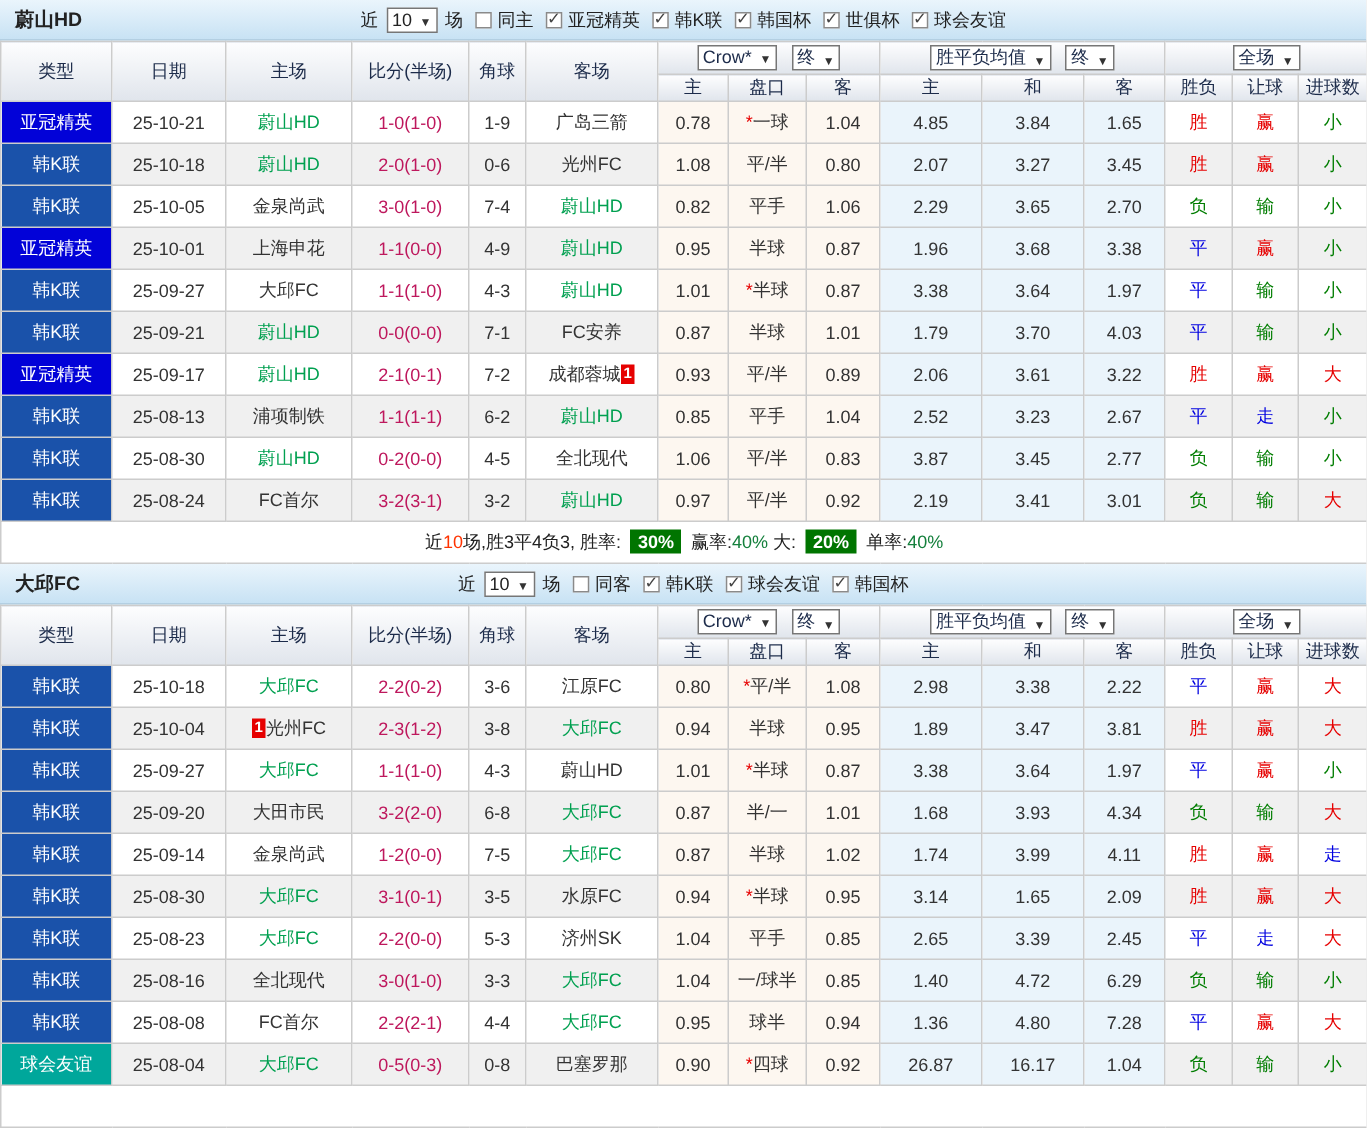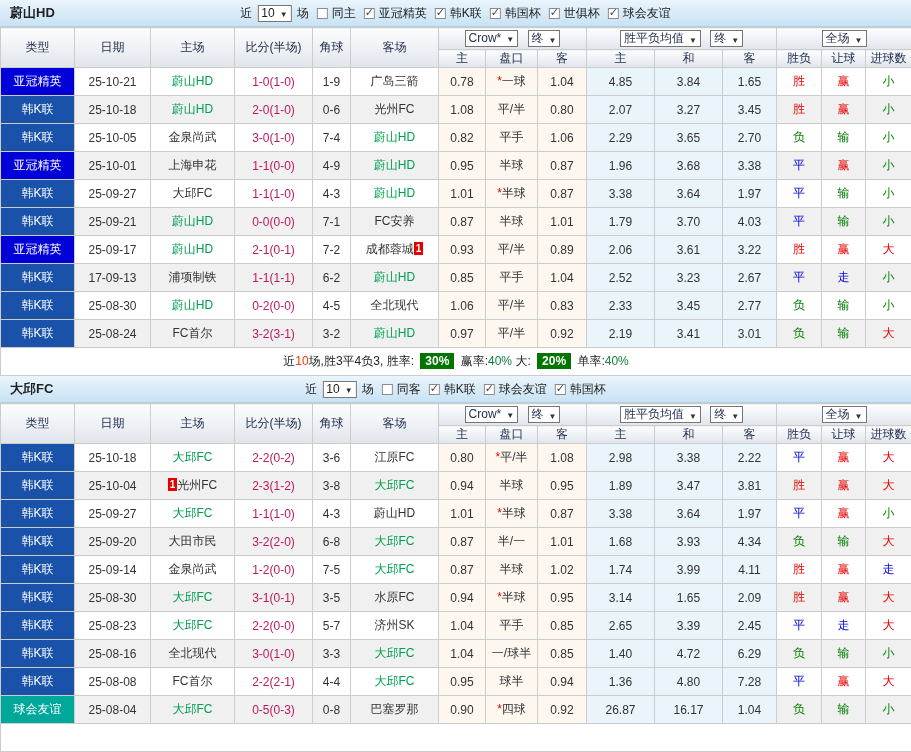--- a/index.html
+++ b/index.html
@@ -263,21 +263,21 @@
           <td class="odds">0.89</td>
           <td class="avg">2.06</td>
           <td class="avg">3.61</td>
           <td class="avg">3.22</td>
           <td class="stripe c-red">胜</td>
           <td class="stripe c-red">赢</td>
           <td class="stripe c-red">大</td>
         </tr>
         <tr>
           <td class="t-kl">韩K联</td>
-          <td class="stripe">17-09-13</td>
+          <td class="stripe">25-08-13</td>
           <td class="stripe"><span>浦项制铁</span></td>
           <td class="stripe"><span class="score-main">1-1</span><span class="score-half">(1-1)</span></td>
           <td class="stripe">6-2</td>
           <td class="stripe"><span class="focus">蔚山HD</span></td>
           <td class="odds">0.85</td>
           <td class="odds"><span>平手</span></td>
           <td class="odds">1.04</td>
           <td class="avg">2.52</td>
           <td class="avg">3.23</td>
           <td class="avg">2.67</td>
@@ -288,21 +288,21 @@
         <tr>
           <td class="t-kl">韩K联</td>
           <td class="stripe">25-08-30</td>
           <td class="stripe"><span class="focus">蔚山HD</span></td>
           <td class="stripe"><span class="score-main">0-2</span><span class="score-half">(0-0)</span></td>
           <td class="stripe">4-5</td>
           <td class="stripe"><span>全北现代</span></td>
           <td class="odds">1.06</td>
           <td class="odds"><span>平/半</span></td>
           <td class="odds">0.83</td>
-          <td class="avg">2.33</td>
+          <td class="avg">3.87</td>
           <td class="avg">3.45</td>
           <td class="avg">2.77</td>
           <td class="stripe c-green">负</td>
           <td class="stripe c-green">输</td>
           <td class="stripe c-green">小</td>
         </tr>
         <tr>
           <td class="t-kl">韩K联</td>
           <td class="stripe">25-08-24</td>
           <td class="stripe"><span>FC首尔</span></td>
@@ -510,21 +510,21 @@
           <td class="avg">2.09</td>
           <td class="stripe c-red">胜</td>
           <td class="stripe c-red">赢</td>
           <td class="stripe c-red">大</td>
         </tr>
         <tr>
           <td class="t-kl">韩K联</td>
           <td class="stripe">25-08-23</td>
           <td class="stripe"><span class="focus">大邱FC</span></td>
           <td class="stripe"><span class="score-main">2-2</span><span class="score-half">(0-0)</span></td>
-          <td class="stripe">5-7</td>
+          <td class="stripe">5-3</td>
           <td class="stripe"><span>济州SK</span></td>
           <td class="odds">1.04</td>
           <td class="odds"><span>平手</span></td>
           <td class="odds">0.85</td>
           <td class="avg">2.65</td>
           <td class="avg">3.39</td>
           <td class="avg">2.45</td>
           <td class="stripe c-blue">平</td>
           <td class="stripe c-blue">走</td>
           <td class="stripe c-red">大</td>

